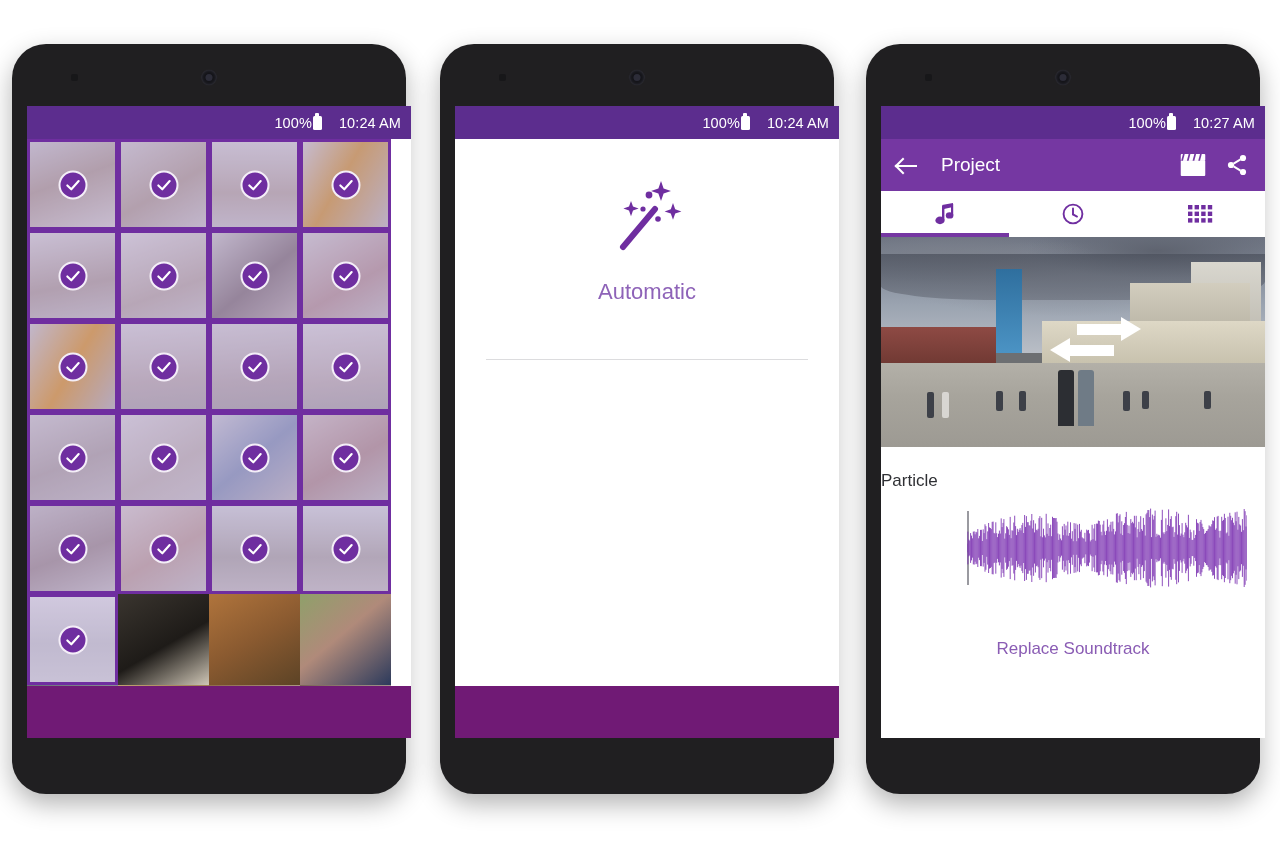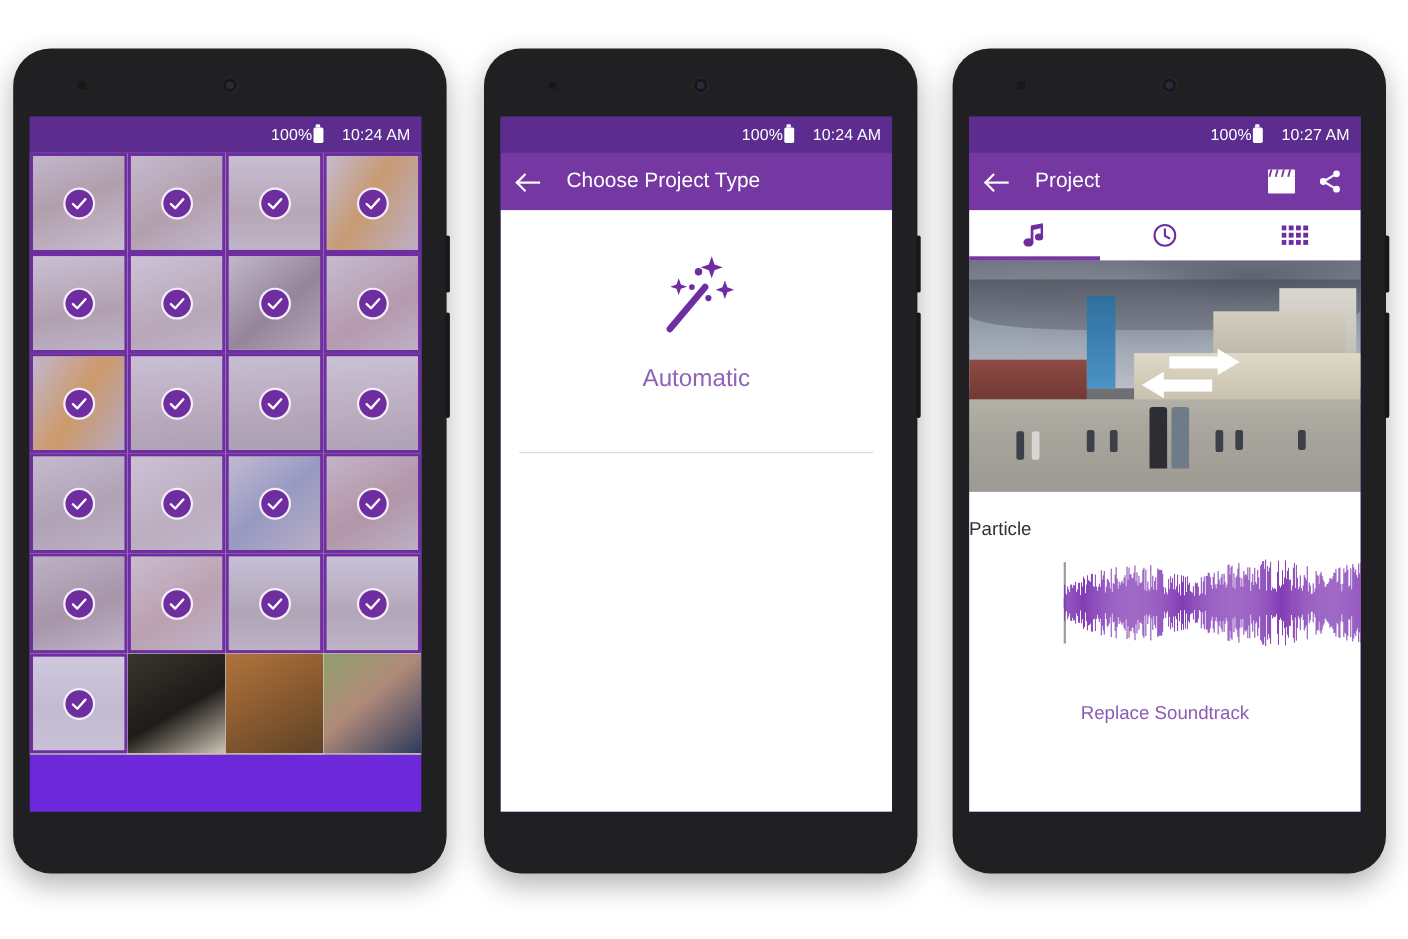--- a/index.html
+++ b/index.html
@@ -27,22 +27,22 @@
   .cam { position:absolute; top:26px; left:50%; transform:translateX(-50%);
          width:15px; height:15px; border-radius:50%;
          background:#15151a; box-shadow: inset 0 0 3px #3a3a44, 0 0 1px #3d3d46; }
   .cam::after { content:""; position:absolute; left:4px; top:4px; width:7px; height:7px;
          border-radius:50%; background:#2c2c38; }
   .sensor { position:absolute; top:30px; left:59px; width:7px; height:7px;
          border-radius:2px; background:#171719; }
 
   .screen {
     position:absolute; left:15px; top:62px;
-    width:356px; height:632px;
-    background:#6d28d9; overflow:hidden;
+    width:384px; height:632px;
+    background:#701a75; overflow:hidden;
   }
   .btn-side { position:absolute; right:-3px; width:4px; border-radius:2px; background:#17171a; }
   .btn-side.a { top:170px; height:52px; }
   .btn-side.b { top:240px; height:96px; }
 
   
   .statusbar {
     height:33px; background:#5c2d8e; color:#fff;
     display:flex; align-items:center; justify-content:flex-end;
     padding-right:10px; font-size:14.5px; letter-spacing:.1px;
@@ -390,24 +390,20 @@
     <div class="btn-side a"></div>
     <div class="btn-side b"></div>
 
     <div class="screen">
       <div class="statusbar">
         <span class="batt-pct">100%</span>
         <span class="batt-icon"></span>
         <span class="clock-txt">10:24 AM</span>
       </div>
 
-      <div class="appbar">
-        <div class="back-arrow"></div>
-        <div class="appbar-title">Choose Project Type</div>
-      </div>
 
       <div class="ptype">
 
         <div class="opt">
           <svg class="wand" viewBox="0 0 92 92">
             <line x1="22" y1="74" x2="54" y2="36" stroke="#6f2ea0" stroke-width="6" stroke-linecap="round"></line>
             <g fill="#6f2ea0">
               <path d="M60 8 l2.6 7.4 7.4 2.6 -7.4 2.6 -2.6 7.4 -2.6 -7.4 -7.4 -2.6 7.4 -2.6z"></path>
               <path d="M72 30 l2.2 6.2 6.2 2.2 -6.2 2.2 -2.2 6.2 -2.2 -6.2 -6.2 -2.2 6.2 -2.2z"></path>
               <path d="M30 28 l2 5.6 5.6 2 -5.6 2 -2 5.6 -2 -5.6 -5.6 -2 5.6 -2z"></path>

